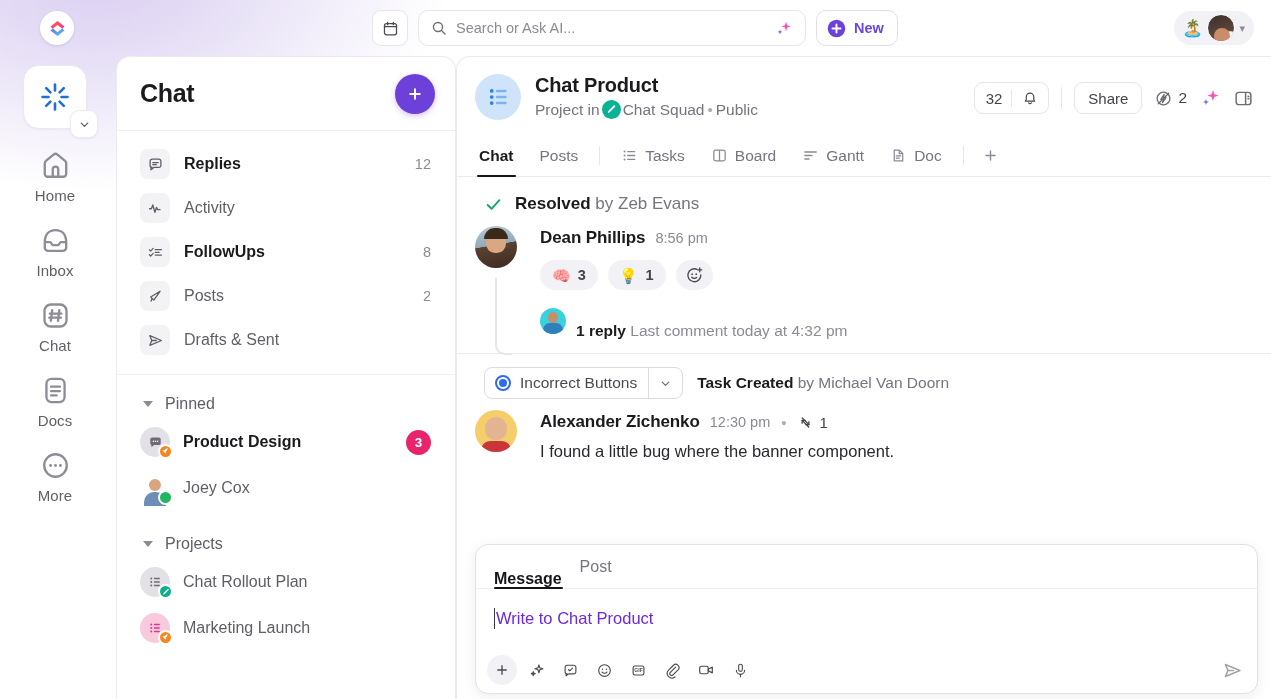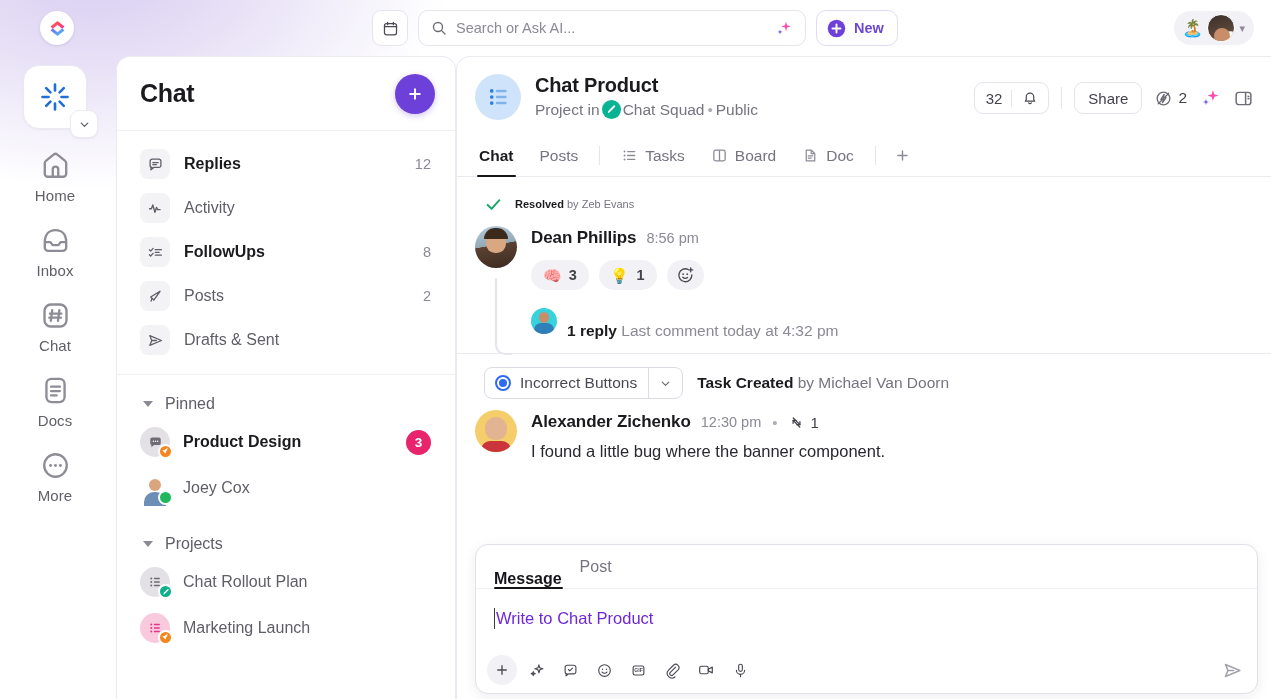--- a/index.html
+++ b/index.html
@@ -227,24 +227,24 @@
     content: ''; position: absolute; left: 2px; right: 10px; bottom: -1px;
     height: 2.5px; background: #16151a; border-radius: 2px;
   }
   .tab-div { width: 1px; height: 19px; background: #e6e4ec; align-self: center; margin: 0 8px; }
 
   
   .msgs { padding: 14px 18px 0 18px; position: relative; }
   .resolved {
     display: flex; align-items: center; gap: 12px; height: 26px; padding-left: 9px;
   }
-  .resolved .rtxt { font-size: 11px; color: #757480; }
+  .resolved .rtxt { font-size: 17px; color: #757480; }
   .resolved .rtxt b { color: #1b1b1f; font-weight: 700; }
 
-  .msg { display: flex; gap: 14px; margin-top: 9px; position: relative; }
+  .msg { display: flex; gap: 23px; margin-top: 9px; position: relative; }
   .msg-av { width: 42px; height: 42px; border-radius: 50%; flex-shrink: 0; overflow: hidden; position: relative; }
   .av-dean { background: linear-gradient(170deg,#b8ccd8 0%,#93a9b8 45%,#5a4233 46%,#3c2a1f 100%); }
   .av-dean::before { content:''; position:absolute; left:11px; top:6px; width:20px; height:21px; border-radius:50% 50% 45% 45%; background:#d9a882; }
   .av-dean::after { content:''; position:absolute; left:9px; top:2px; width:24px; height:11px; border-radius:12px 12px 0 0; background:#3b2a1c; }
   .av-alex { background: #f5cd6b; }
   .av-alex::before { content:''; position:absolute; left:10px; top:7px; width:22px; height:23px; border-radius:50% 50% 45% 45%; background:#e3b492; }
   .av-alex::after { content:''; position:absolute; left:6px; top:31px; width:30px; height:14px; border-radius:9px 9px 0 0; background:#c9353b; }
   .msg-body { flex: 1; min-width: 0; }
   .msg-hd { display: flex; align-items: center; gap: 10px; height: 24px; }
   .msg-name { font-size: 17px; font-weight: 700; color: #1b1b1f; letter-spacing: -.1px; }
@@ -711,20 +711,26 @@
         <span>Tasks</span>
       </div>
       <div class="tab">
         <svg width="17" height="17" viewBox="0 0 24 24" fill="none" stroke="#8b8a95" stroke-width="1.8">
           <rect x="4" y="4.4" width="16" height="15.2" rx="2.6"></rect>
           <path d="M12 4.4v15.2"></path>
         </svg>
         <span>Board</span>
       </div>
       <div class="tab">
+        <svg width="17" height="17" viewBox="0 0 24 24" stroke="#8b8a95" stroke-width="1.9" stroke-linecap="round">
+          <path d="M4 7h16M4 12h10M4 17h6"></path>
+        </svg>
+        <span>Gantt</span>
+      </div>
+      <div class="tab">
         <svg width="17" height="17" viewBox="0 0 24 24" fill="none" stroke="#8b8a95" stroke-width="1.7">
           <path d="M6 4.4h7.2L18 9.2V19.6H6Z" stroke-linejoin="round"></path>
           <path d="M13 4.4v5h5" stroke-linejoin="round"></path>
           <path d="M8.8 12.6h6.4M8.8 15.6h4.4" stroke-linecap="round"></path>
         </svg>
         <span>Doc</span>
       </div>
       <span class="tab-div"></span>
       <div class="tab" style="padding:0 10px;">
         <svg width="17" height="17" viewBox="0 0 24 24" stroke="#8b8a95" stroke-width="2" stroke-linecap="round">

